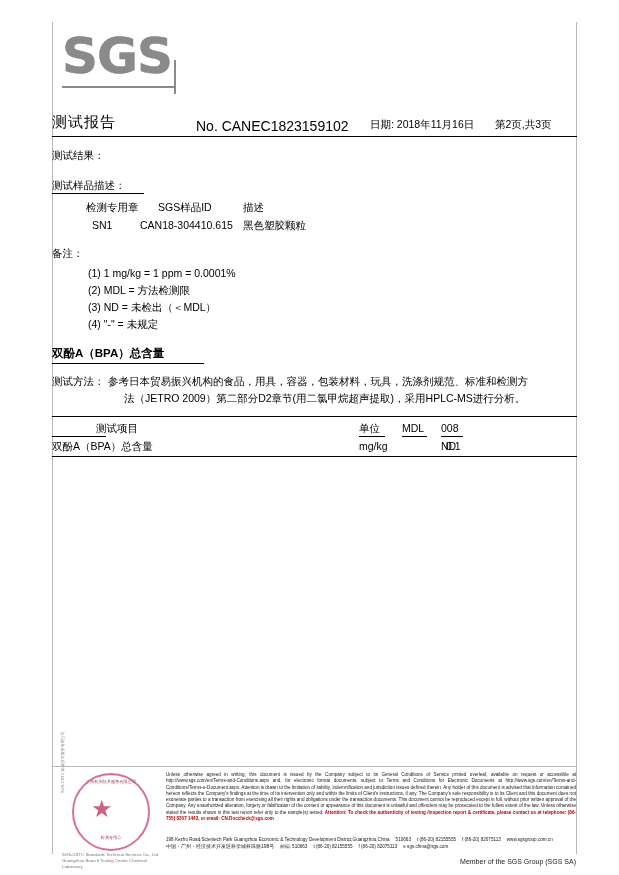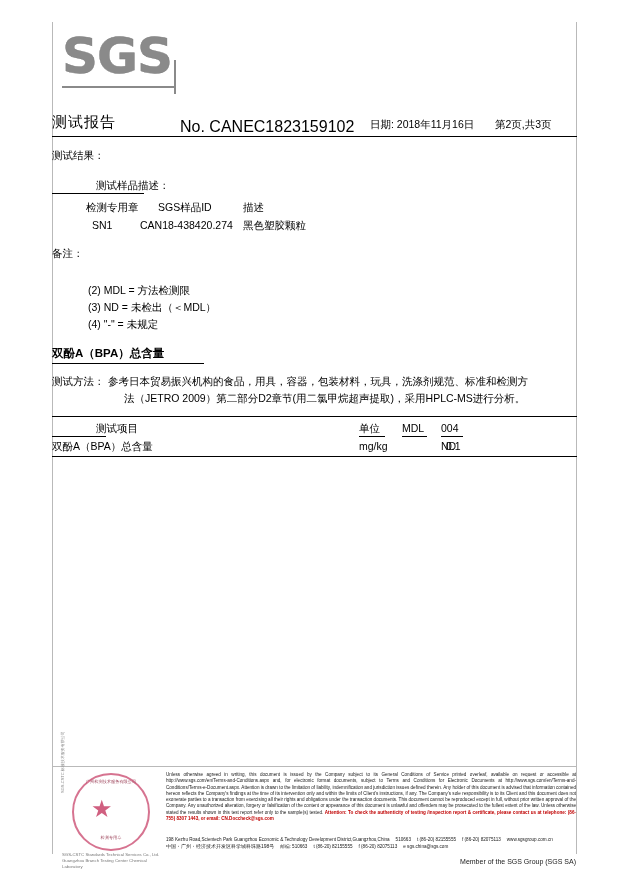--- a/index.html
+++ b/index.html
@@ -70,22 +70,22 @@
 
   
   .report-title {
     position: absolute;
     left: 52px; top: 113px;
     font-size: 15px;
     letter-spacing: 1px;
   }
   .hdr-no {
     position: absolute;
-    left: 180px; top: 118px;
-    font-size: 16px;
+    left: 196px; top: 118px;
+    font-size: 14px;
   }
   .hdr-date {
     position: absolute;
     left: 370px; top: 118px;
     font-size: 10.5px;
   }
   .hdr-page {
     position: absolute;
     left: 495px; top: 118px;
     font-size: 10.5px;
@@ -93,21 +93,21 @@
   .hdr-line {
     position: absolute;
     left: 52px; top: 136px;
     width: 525px; height: 1px;
     background: #000;
   }
 
   
   .t { position: absolute; font-size: 10.5px; line-height: 15px; }
   .t-results   { left: 52px;  top: 148px; }
-  .t-sampledesc{ left: 52px;  top: 178px; padding-left: 44px; }
+  .t-sampledesc{ left: 52px;  top: 178px; }
   .underline-sd {
     position: absolute;
     left: 52px; top: 193px;
     width: 92px; height: 1px;
     background: #000;
   }
 
   
   .st-h1 { left: 86px;  top: 200px; }
   .st-h2 { left: 158px; top: 200px; }
@@ -291,40 +291,41 @@
 
   <div class="t t-results">测试结果：</div>
 
   <div class="t t-sampledesc">测试样品描述：</div>
   <div class="underline-sd"></div>
 
   <div class="t st-h1">检测专用章</div>
   <div class="t st-h2">SGS样品ID</div>
   <div class="t st-h3">描述</div>
   <div class="t st-r1">SN1</div>
-  <div class="t st-r2">CAN18-438420.274</div>
+  <div class="t st-r2">CAN18-304410.615</div>
   <div class="t st-r3">黑色塑胶颗粒</div>
 
   <div class="t t-remark-head">备注：</div>
+  <div class="t t-n1">(1) 1 mg/kg = 1 ppm = 0.0001%</div>
   <div class="t t-n2">(2) MDL = 方法检测限</div>
   <div class="t t-n3">(3) ND = 未检出（＜MDL）</div>
   <div class="t t-n4">(4) "-" = 未规定</div>
 
   <div class="sec-title">双酚A（BPA）总含量</div>
   <div class="sec-title-underline"></div>
 
   <div class="t t-method-label">测试方法：</div>
   <div class="t t-method-l1">参考日本贸易振兴机构的食品，用具，容器，包装材料，玩具，洗涤剂规范、标准和检测方</div>
   <div class="t t-method-l2">法（JETRO 2009）第二部分D2章节(用二氯甲烷超声提取)，采用HPLC-MS进行分析。</div>
 
   <div class="rt-line-top"></div>
   <div class="t rt-h-item">测试项目</div>
   <div class="t rt-h-unit">单位</div>
   <div class="t rt-h-mdl">MDL</div>
-  <div class="t rt-h-sid">004</div>
+  <div class="t rt-h-sid">008</div>
   <div class="rt-h-item-u"></div>
   <div class="rt-h-unit-u"></div>
   <div class="rt-h-mdl-u"></div>
   <div class="rt-h-sid-u"></div>
 
   <div class="t rt-r-item">双酚A（BPA）总含量</div>
   <div class="t rt-r-unit">mg/kg</div>
   <div class="t rt-r-mdl">0.1</div>
   <div class="t rt-r-val">ND</div>
   <div class="rt-line-bot"></div>

